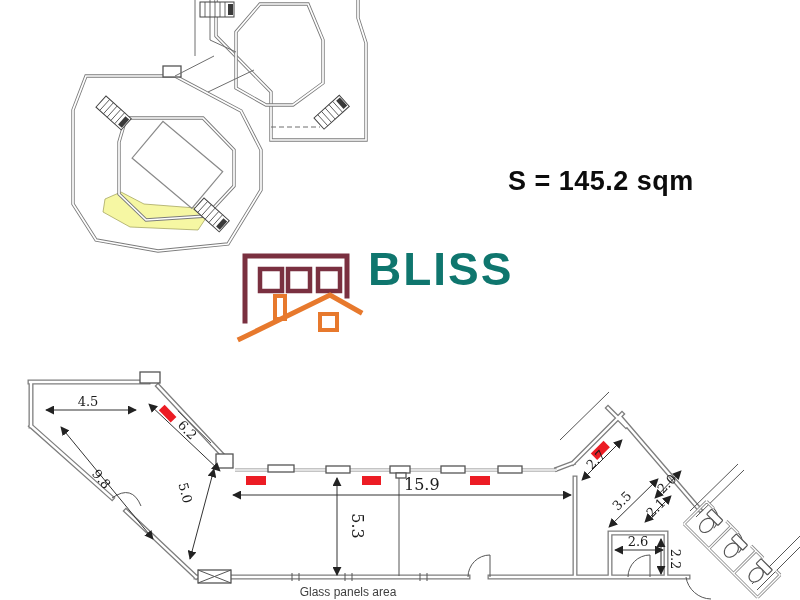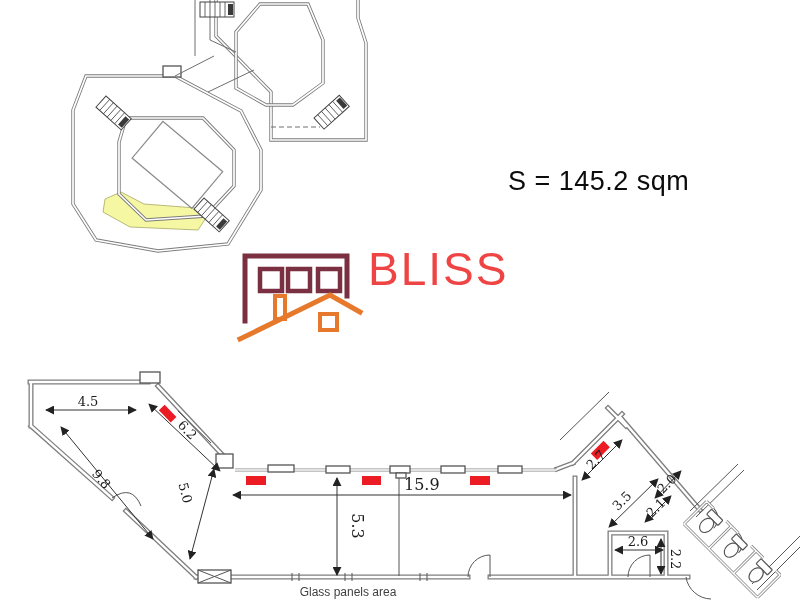--- a/index.html
+++ b/index.html
@@ -13,24 +13,24 @@
   .w2B{stroke:#ffffff;stroke-width:1.4;fill:none;}
   .thin{stroke:#555;stroke-width:1;fill:none;}
   .pillar{fill:#fff;stroke:#555;stroke-width:1.3;}
   .dim{stroke:#333;stroke-width:1;fill:none;}
   .dimtxt{font-family:"DejaVu Serif",serif;font-size:13px;fill:#1c1c1c;}
   .dimbig{font-family:"DejaVu Serif",serif;font-size:16px;fill:#1c1c1c;}
   .glasstxt{font-family:"Liberation Sans",sans-serif;font-size:12px;fill:#3f3f3f;}
   .ovA{stroke:#7b7b7b;stroke-width:3.4;fill:none;}
   .ovB{stroke:#ffffff;stroke-width:1.7;fill:none;}
   .ovthin{stroke:#6e6e6e;stroke-width:1;fill:none;}
-  .area-label{position:absolute;left:508px;top:166px;font-size:27px;font-weight:normal;
+  .area-label{position:absolute;left:508px;top:166px;font-size:27px;font-weight:bold;
               color:#0c0c0c;letter-spacing:.5px;}
   .logo-wrap{position:absolute;left:232px;top:246px;width:340px;height:120px;}
-  .logo-text{position:absolute;left:136px;top:0px;color:#ef4444;}
+  .logo-text{position:absolute;left:136px;top:0px;color:#0f766e;font-weight:bold;}
   .logo-title{font-size:46px;line-height:46px;letter-spacing:2px;}
   .logo-sub{font-size:42px;line-height:44px;letter-spacing:1px;}
 </style>
 </head>
 <body>
 
 <div class="screen">
 
   <svg style="left:58px;top:0;" width="350" height="260" viewBox="0 0 350 260">
     <defs>

